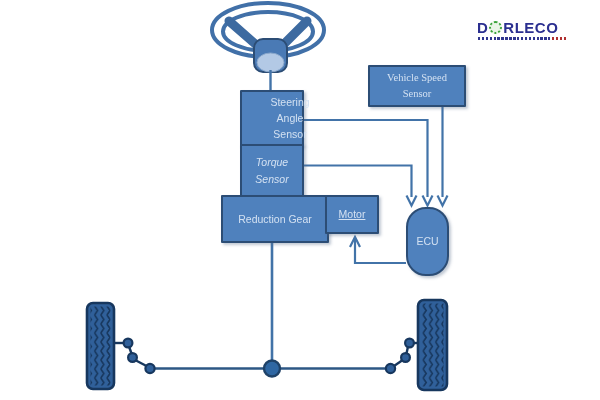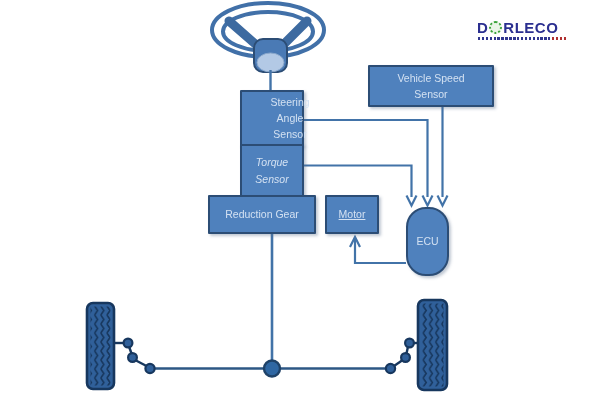--- a/index.html
+++ b/index.html
@@ -10,23 +10,23 @@
   .stage svg{position:absolute;left:0;top:0;}
   .box{
     position:absolute;box-sizing:border-box;
     background:#4f81bd;border:2px solid #2c4d75;border-radius:1px;
     color:#d3e1f2;font-size:10.5px;line-height:1.55;font-weight:400;
     display:flex;align-items:center;justify-content:center;text-align:center;
     white-space:pre-line;box-shadow:2px 2px 3px rgba(90,110,140,.38);
   }
   .box-sas{left:240px;top:90px;width:64px;height:56px;padding-left:36px;}
   .box-torque{left:240px;top:144px;width:64px;height:53px;font-style:italic;}
-  .box-rg{left:208px;top:195px;width:108px;height:39px;}
+  .box-rg{left:221px;top:195px;width:108px;height:48px;}
   .box-motor{left:325px;top:195px;width:54px;height:39px;text-decoration:underline;}
-  .box-vss{left:368px;top:65px;width:126px;height:42px;}
+  .box-vss{left:368px;top:65px;width:98px;height:42px;font-family:Liberation Serif, serif;}
   .box-ecu{left:406px;top:207px;width:43px;height:69px;border-radius:20px;}
   .logo{
     position:absolute;left:477px;top:20px;width:110px;
     color:#2b2f90;font-weight:bold;font-size:15px;letter-spacing:.5px;
     line-height:1;
   }
   .logo .row{display:flex;align-items:center;}
   .gear{
     display:inline-block;width:9px;height:9px;margin:0 1px;
     border:2.5px dotted #3aa33a;border-radius:50%;background:#eaf5e7;

